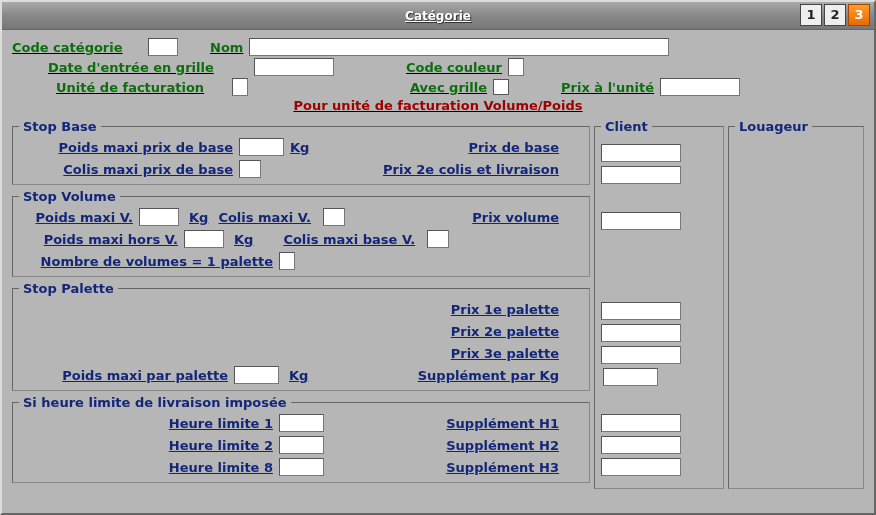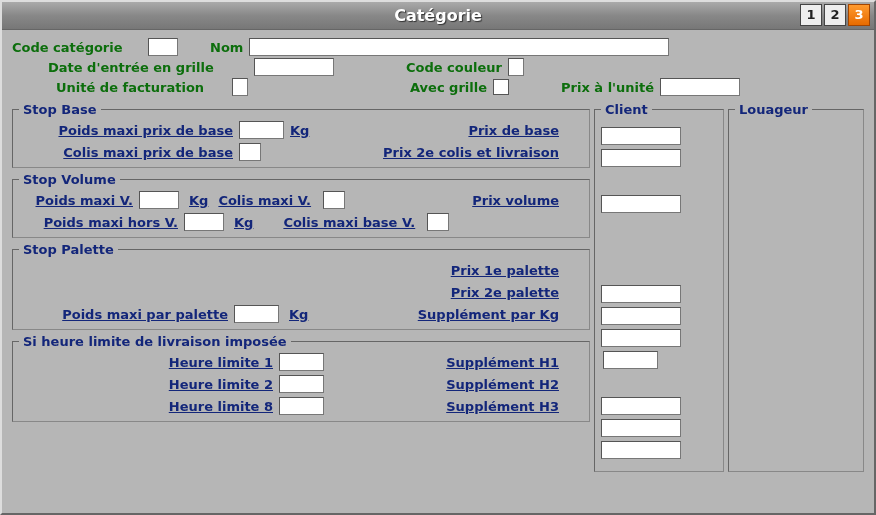--- a/index.html
+++ b/index.html
@@ -24,23 +24,24 @@
     background: linear-gradient(to bottom, #aaa, #888 50%, #777);
     border-bottom: 1px solid #666;
     display: flex;
     align-items: center;
     position: relative;
   }
   .titlebar .title {
     flex: 1;
     text-align: center;
     font-weight: bold;
-    font-size: 16px;
+    font-size: 12px;
     color: #fff;
     text-shadow: 1px 1px 1px #333;
+    text-decoration: underline;
   }
   .tabbtns {
     position: absolute;
     right: 4px;
     top: 2px;
     display: flex;
     gap: 2px;
   }
   .tabbtn {
     width: 22px;
@@ -60,20 +61,21 @@
     border-color: #a34500;
   }
   .content {
     padding: 6px 10px 6px 10px;
   }
   .row {
     display: flex;
     align-items: center;
     gap: 6px;
     margin: 2px 0;
+    text-decoration: underline;
   }
   .green { color: #0c6e0c; font-weight: bold; font-size: 13px; }
   .navy  { color: #13267a; font-weight: bold; font-size: 13px; text-decoration: underline; }
   .red   { color: #a00000; font-weight: bold; font-size: 13px; }
   input[type=text] {
     height: 18px;
     border: 1px solid #777;
     border-top-color: #555;
     border-left-color: #555;
     background: #fff;
@@ -166,20 +168,23 @@
       <span style="width:38px"></span>
       <span class="green" style="width:170px">Unité de facturation</span>
       <input type="text" style="width: 16px;">
       <span style="width:150px"></span>
       <span class="green">Avec grille</span>
       <span class="checkbox"></span>
       <span style="width:40px"></span>
       <span class="green">Prix à l'unité</span>
       <input type="text" class="w80" style="">
     </div>
+    <div class="row" style="justify-content:center">
+      <span class="red">Pour unité de facturation Volume/Poids</span>
+    </div>
 
     <div class="main-area">
 
       <div class="left-col">
 
         <fieldset>
           <legend>Stop Base</legend>
           <div class="field-line">
             <span class="navy lbl-right" style="width:220px">Poids maxi prix de base</span>
             <input type="text" class="w45" style="">
@@ -209,31 +214,39 @@
           </div>
           <div class="field-line">
             <span class="navy lbl-right" style="width:165px">Poids maxi hors V.</span>
             <input type="text" class="w40" style="">
             <span class="navy" style="padding:0 10px">Kg</span>
             <span style="width:20px"></span>
             <span class="navy lbl-right">Colis maxi base V.</span>
             <span style="width:6px"></span>
             <input type="text" style="width: 22px;">
           </div>
+          <div class="field-line">
+            <span class="navy lbl-right" style="width:260px">Nombre de volumes = 1 palette</span>
+            <input type="text" style="width: 16px;">
+          </div>
         </fieldset>
 
         <fieldset>
           <legend>Stop Palette</legend>
           <div class="field-line">
               <span class="spacer"></span>
               <span class="navy lbl-right">Prix 1e palette</span>
             </div>
           <div class="field-line">
               <span class="spacer"></span>
               <span class="navy lbl-right">Prix 2e palette</span>
+            </div>
+          <div class="field-line">
+              <span class="spacer"></span>
+              <span class="navy lbl-right">Prix 3e palette</span>
             </div>
           <div class="field-line">
             <span class="navy lbl-right" style="width:215px">Poids maxi par palette</span>
             <input type="text" class="w45" style="">
             <span class="navy" style="padding:0 10px">Kg</span>
             <span class="spacer"></span>
             <span class="navy lbl-right">Supplément par Kg</span>
           </div>
         </fieldset>
 

